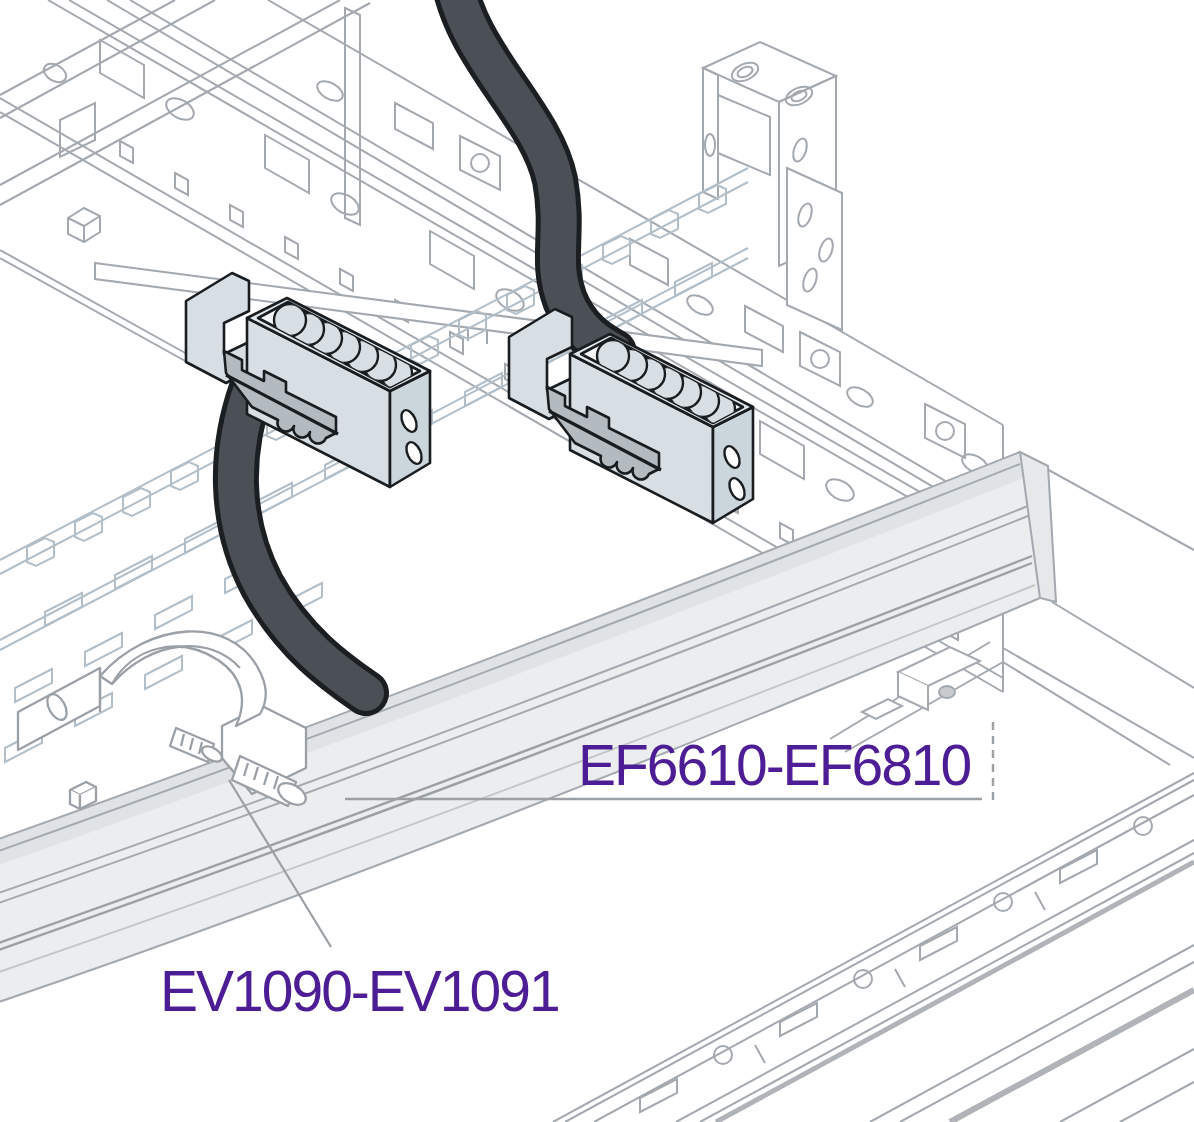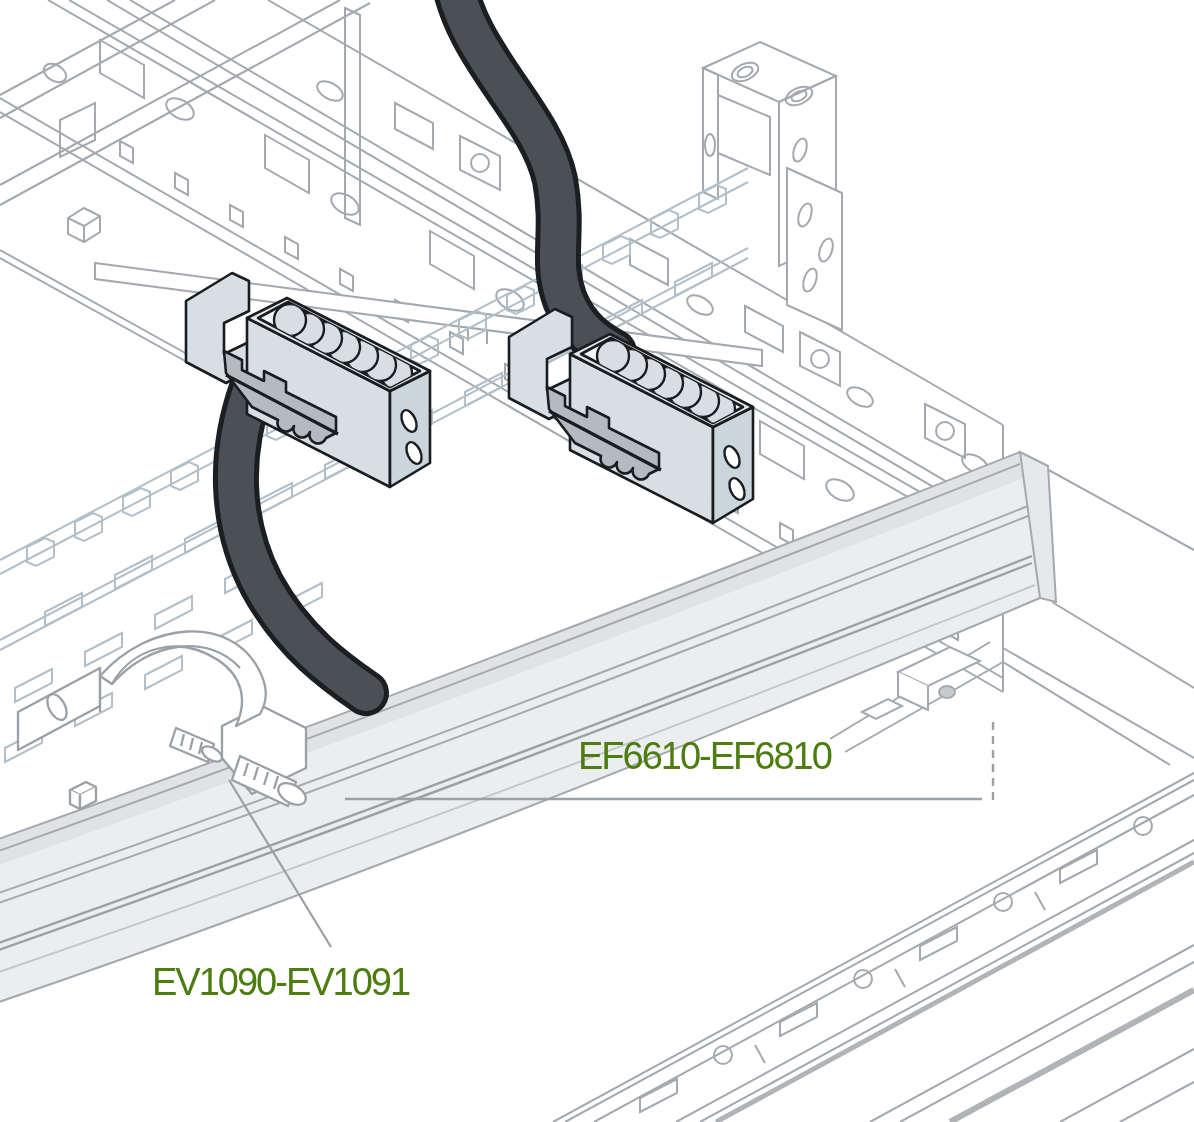--- a/index.html
+++ b/index.html
@@ -1,19 +1,19 @@
 <!DOCTYPE html>
 <html><head>
 <meta charset="utf-8">
 <style>
   html,body{margin:0;padding:0;background:#fff;}
   .canvas{position:relative;width:1194px;height:1122px;background:#fff;overflow:hidden;
           font-family:"Liberation Sans",sans-serif;}
   svg{position:absolute;left:0;top:0;}
-  .label{position:absolute;color:#4d7c0f;font-size:38px;letter-spacing:-2px;
+  .label{position:absolute;color:#4c1d95;font-size:57px;letter-spacing:-2px;
          line-height:1.0;white-space:nowrap;font-family:"Liberation Sans",sans-serif;}
 </style>
 </head>
 <body>
 
 <div class="canvas">
 
 <svg width="1194" height="1122" viewBox="0 0 1194 1122">
   <defs>
     <path id="winW" d="M0,0 l44,25 l0,33 l-44,-25 z"></path>
@@ -296,15 +296,15 @@
   </g>
 
   <g stroke="#9aa0a4" fill="none">
     <line x1="345" y1="799" x2="982" y2="799" stroke-width="2.6"></line>
     <line x1="993" y1="722" x2="993" y2="806" stroke-width="2.4" stroke-dasharray="8 6"></line>
     <line x1="229" y1="780" x2="331" y2="947" stroke-width="2.2"></line>
   </g>
 </svg>
 
 <div class="label" style="left:578px;top:737px;">EF6610-EF6810</div>
-<div class="label" style="left:152px;top:963px;">EV1090-EV1091</div>
+<div class="label" style="left:160px;top:963px;">EV1090-EV1091</div>
 
 </div>
 
 </body></html>

